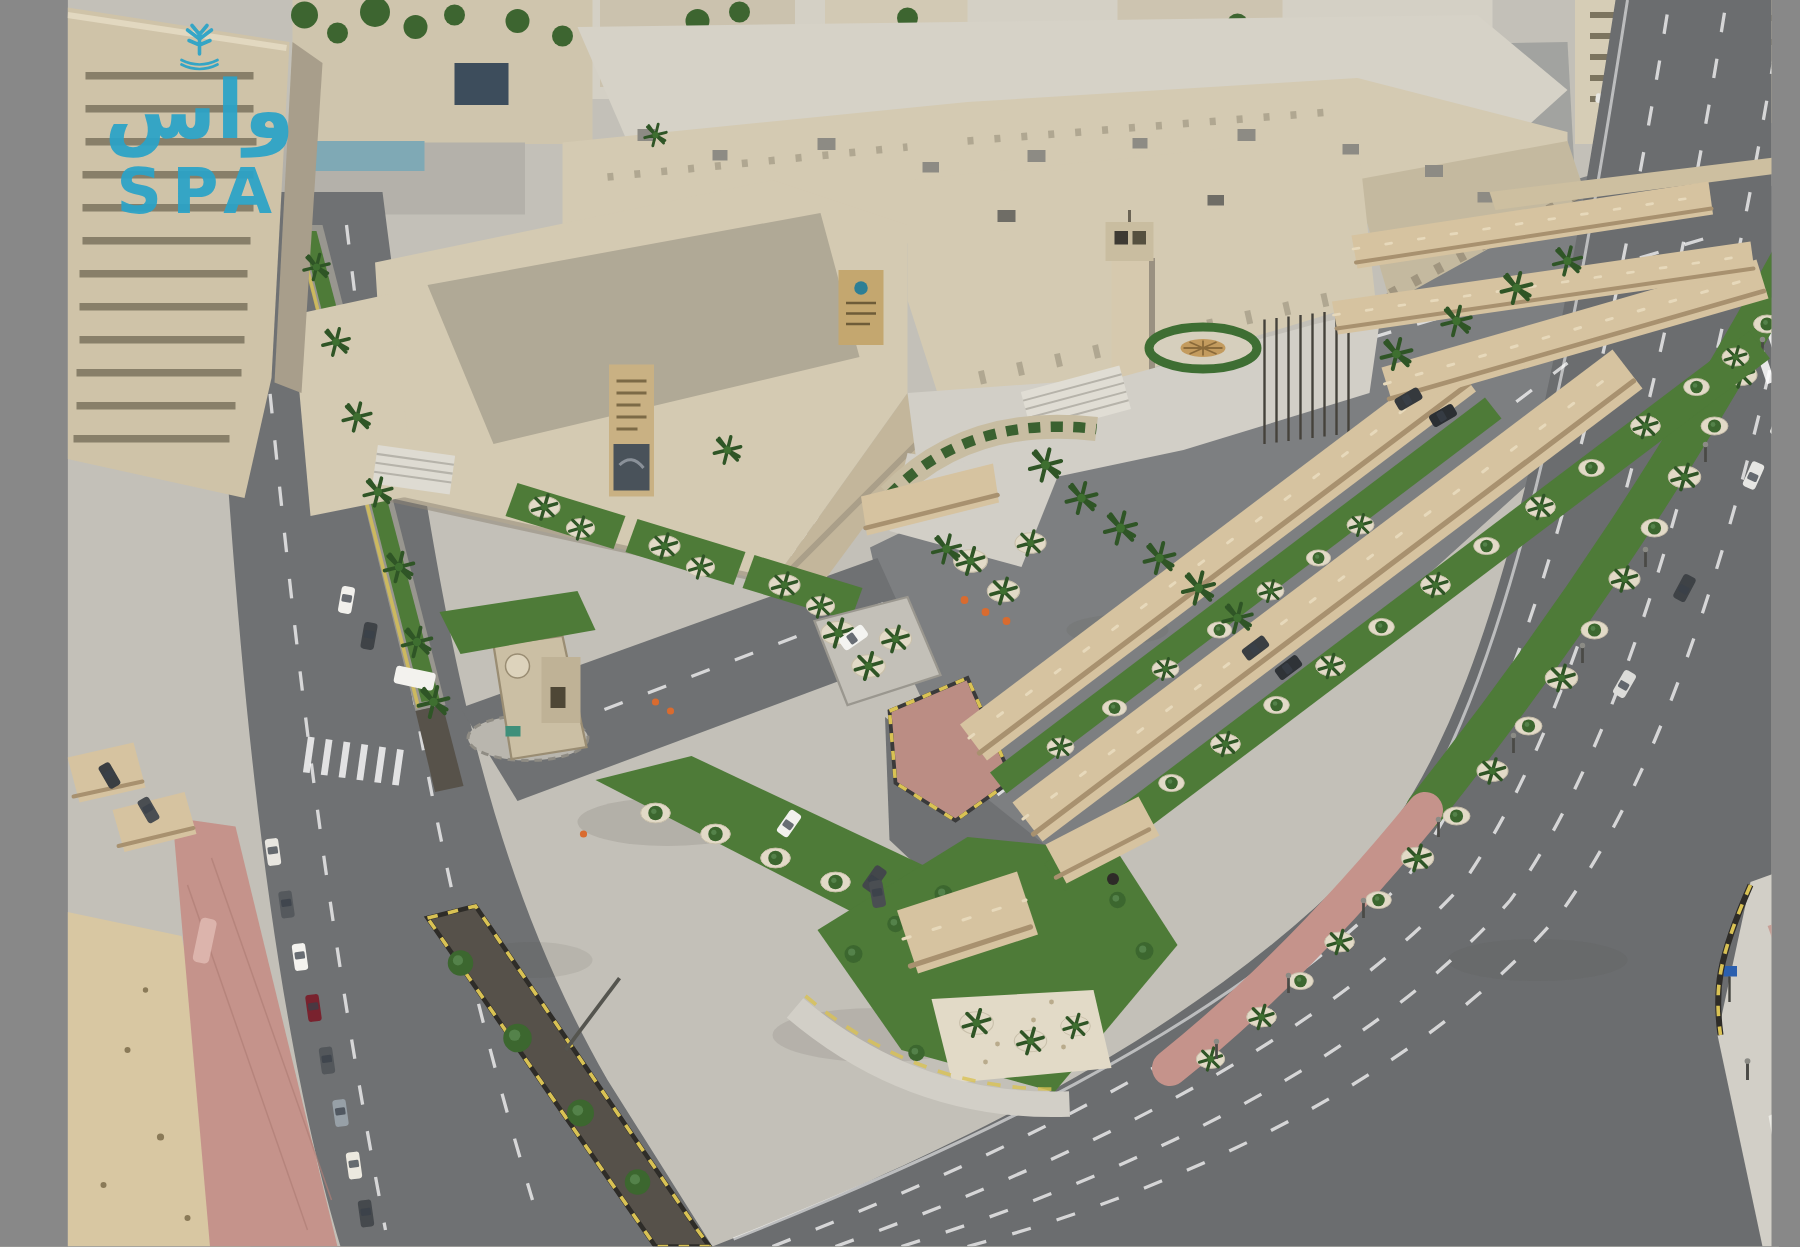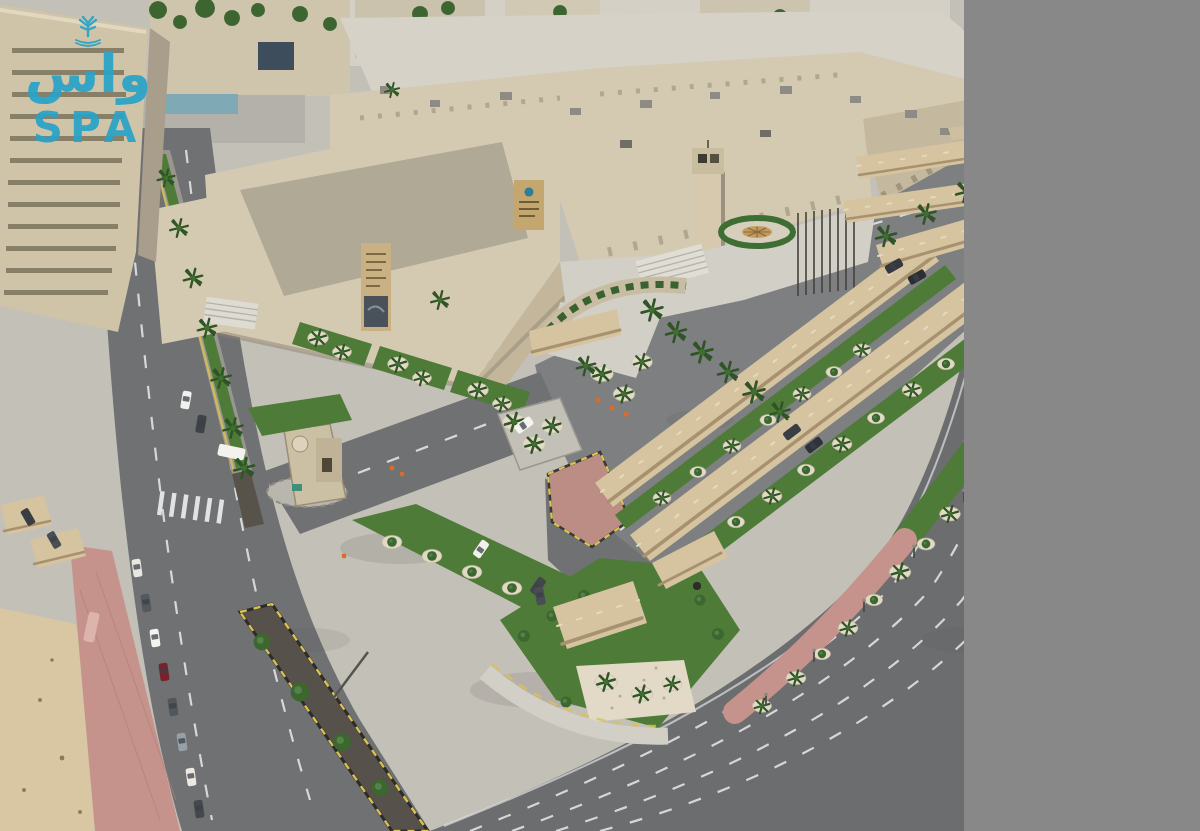--- a/index.html
+++ b/index.html
@@ -1,17 +1,17 @@
 <!DOCTYPE html>
 <html style="--asphalt: #6f7173; --asphalt-light: #7d7f81; --concrete: #c3c0b8; --pavement-light: #d2cfc7; --building-beige: #d4cab2; --building-beige-dark: #c4b99f; --roof-gray: #b0a996; --canopy-tan: #d6c3a0; --canopy-shadow: #a8916f; --grass-green: #4e7b38; --tree-dark: #2f5526; --pebble: #e2dac7; --sand: #d8c7a2; --sidewalk-pink: #c5938b; --curb-yellow: #d9c254; --watermark-teal: #2aa3c8;"><head>
 <meta charset="utf-8">
 <style>
   html,body{margin:0;padding:0;background:#888;}
-  .stage{position:relative;width:964px;height:831px;overflow:hidden;
-         font-family:"DejaVu Sans","Liberation Sans",sans-serif;}
+  .stage{position:relative;width:1136px;height:831px;overflow:hidden;
+         font-family:"DejaVu Sans","Liberation Sans",sans-serif;margin-left:45px;}
   svg{display:block}
   .asphalt{fill:var(--asphalt,#6f7173)}
   .asphalt2{fill:var(--asphalt-light,#7d7f81)}
   .concrete{fill:var(--concrete,#c3c0b8)}
   .pave{fill:var(--pavement-light,#d2cfc7)}
   .beige{fill:var(--building-beige,#d4cab2)}
   .beige2{fill:var(--building-beige-dark,#c4b99f)}
   .roofg{fill:var(--roof-gray,#b0a996)}
   .canopy{fill:var(--canopy-tan,#d6c3a0)}
   .grass{fill:var(--grass-green,#4e7b38)}

